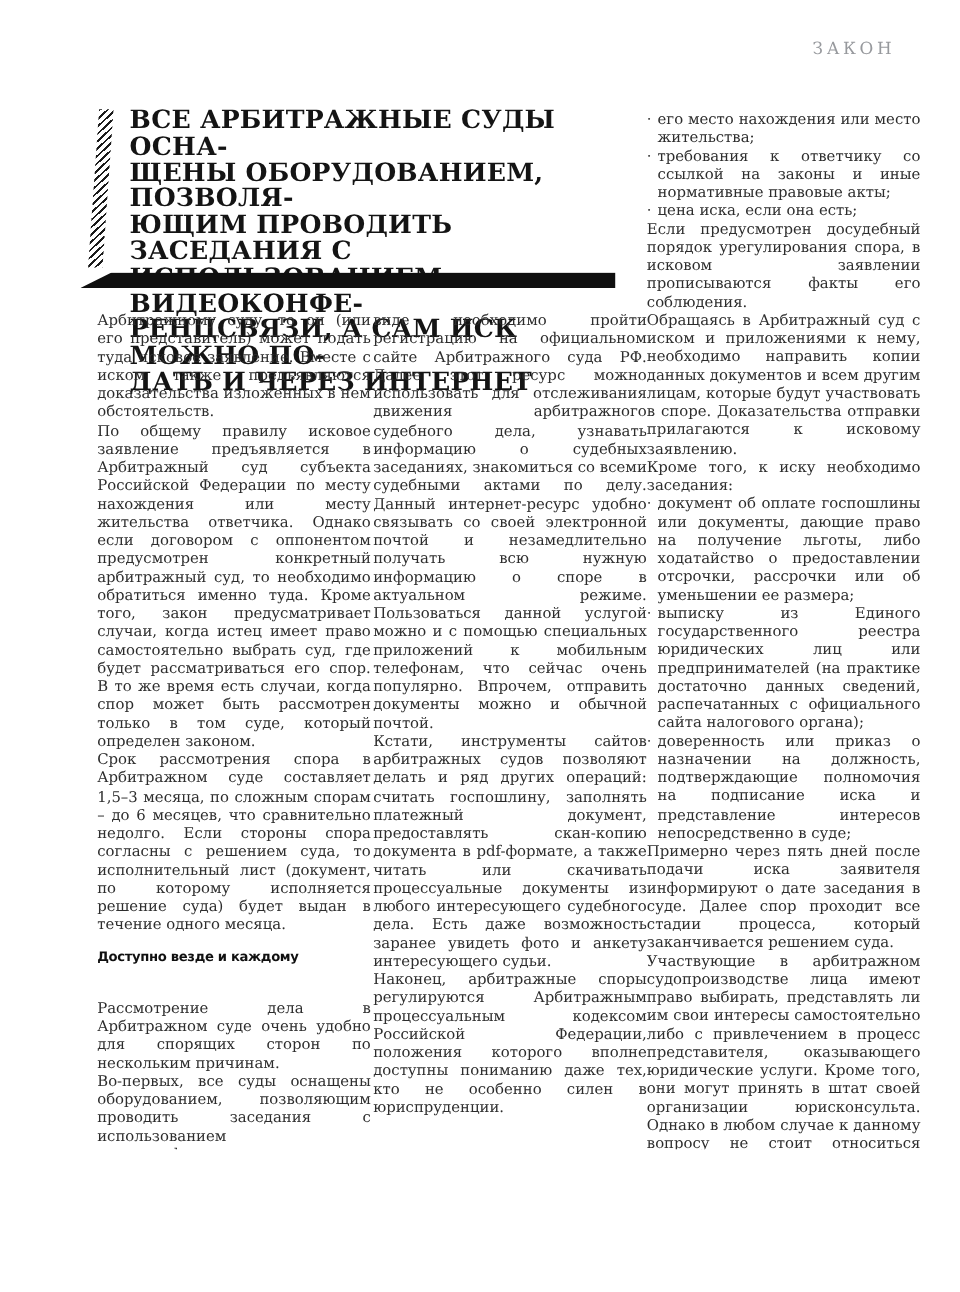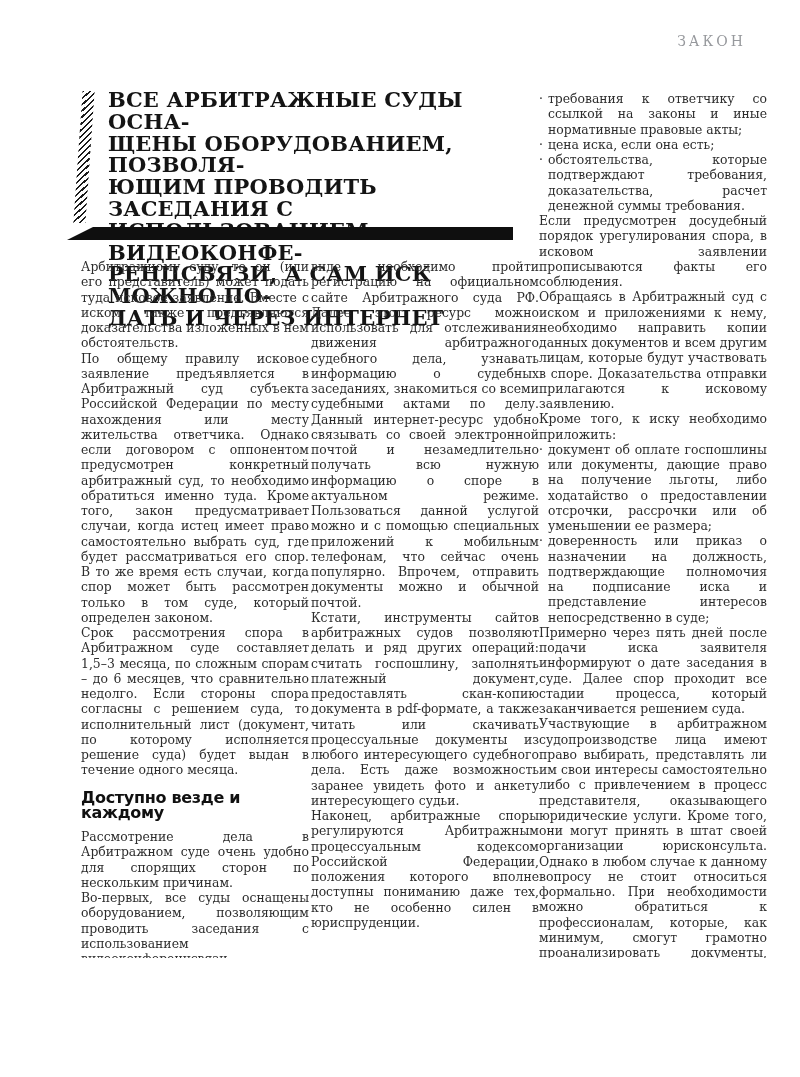--- a/index.html
+++ b/index.html
@@ -37,22 +37,22 @@
     position:absolute; width:228px;
     font-size:12.4px; line-height:15.25px; text-align:justify;
     hyphens:auto; -webkit-hyphens:auto;
   }
   .col-1 { left:81px;  top:259px; height:765px; }
   .col-2 { left:311px; top:259px; height:765px; }
   .col-3 { left:539px; top:91px;  height:933px; }
   .col p { margin:0; }
   .subhead {
     font-family:"DejaVu Sans", sans-serif; font-weight:700;
-    font-size:16px; letter-spacing:-0.3px; color:#101010;
-    text-align:left; margin:12px 0 9px;
+    font-size:11px; letter-spacing:-0.3px; color:#101010;
+    text-align:left; margin:12px 0 27px;
   }
   .bullet { text-indent:-9px; padding-left:9px; }
   .bm { padding-right:5px; }
   
   .footer { position:absolute; top:1065px; right:22px; display:flex; align-items:flex-end; }
   .footer-mag { text-align:right; padding-top:0; }
   .footer-rule { width:106px; height:2px; background:#141414; margin:0 0 4px auto; }
   .footer-magname {
     font-family:"DejaVu Sans", sans-serif; font-weight:700;
     font-size:8px; letter-spacing:1.2px; color:#1a1a1a; white-space:nowrap;
@@ -95,27 +95,28 @@
   </div>
 
   <div class="col col-2">
     <p>виде необходимо пройти регистрацию на официальном сайте Арбитражного суда РФ. Далее этот ресурс можно использовать для отслеживания движения арбитражного судебного дела, узнавать информацию о судебных заседаниях, знакомиться со всеми судебными актами по делу. Данный интернет-ресурс удобно связывать со своей электронной почтой и незамедлительно получать всю нужную информацию о споре в актуальном режиме. Пользоваться данной услугой можно и с помощью специальных приложений к мобильным телефонам, что сейчас очень популярно. Впрочем, отправить документы можно и обычной почтой.</p>
     <p>Кстати, инструменты сайтов арбитражных судов позволяют делать и ряд других операций: считать госпошлину, заполнять платежный документ, предоставлять скан-копию документа в pdf-формате, а также читать или скачивать процессуальные документы из любого интересующего судебного дела. Есть даже возможность заранее увидеть фото и анкету интересующего судьи.</p>
     <p>Наконец, арбитражные споры регулируются Арбитражным процессуальным кодексом Российской Федерации, положения которого вполне доступны пониманию даже тех, кто не особенно силен в юриспруденции.</p>
 
   </div>
 
   <div class="col col-3">
+    <div class="bullet"><span class="bm">·</span><span>его место нахождения или место жительства;</span></div>
     <div class="bullet"><span class="bm">·</span><span>требования к ответчику со ссылкой на законы и иные нормативные правовые акты;</span></div>
     <div class="bullet"><span class="bm">·</span><span>цена иска, если она есть;</span></div>
-    <div class="bullet"><span class="bm">·</span><span>обстоятельства, которые подтверждают требования, доказательства, расчет денежной суммы требования.</span></div>
     <p>Если предусмотрен досудебный порядок урегулирования спора, в исковом заявлении прописываются факты его соблюдения.</p>
     <p>Обращаясь в Арбитражный суд с иском и приложениями к нему, необходимо направить копии данных документов и всем другим лицам, которые будут участвовать в споре. Доказательства отправки прилагаются к исковому заявлению.</p>
-    <p>Кроме того, к иску необходимо приложить:</p>
+    <p>Кроме того, к иску необходимо заседания:</p>
     <div class="bullet"><span class="bm">·</span><span>документ об оплате госпошлины или документы, дающие право на получение льготы, либо ходатайство о предоставлении отсрочки, рассрочки или об уменьшении ее размера;</span></div>
+    <div class="bullet"><span class="bm">·</span><span>выписку из Единого государственного реестра юридических лиц или предпринимателей (на практике достаточно данных сведений, распечатанных с официального сайта налогового органа);</span></div>
     <div class="bullet"><span class="bm">·</span><span>доверенность или приказ о назначении на должность, подтверждающие полномочия на подписание иска и представление интересов непосредственно в суде;</span></div>
     <p>Примерно через пять дней после подачи иска заявителя информируют о дате заседания в суде. Далее спор проходит все стадии процесса, который заканчивается решением суда.</p>
     <p><span>Участвующие в арбитражном судопроизводстве лица имеют право выбирать, представлять ли им свои интересы самостоятельно либо с привлечением в процесс представителя, оказывающего юридические услуги. Кроме того, они могут принять в штат своей организации юрисконсульта. Однако в любом случае к данному вопросу не стоит относиться формально. При необходимости можно обратиться к профессионалам, которые, как минимум, смогут грамотно проанализировать документы, относящиеся к спору, сформировать позицию, оценить перспективу, подготовить доказательства.</span></p>
   </div>
 
   <div class="footer">
     <div class="footer-mag">
       <div class="footer-rule"></div>
       <div class="footer-magname">РЕАЛЬНЫЙ БИЗНЕС</div>
       <div class="footer-issue">сентябрь 2015</div>

